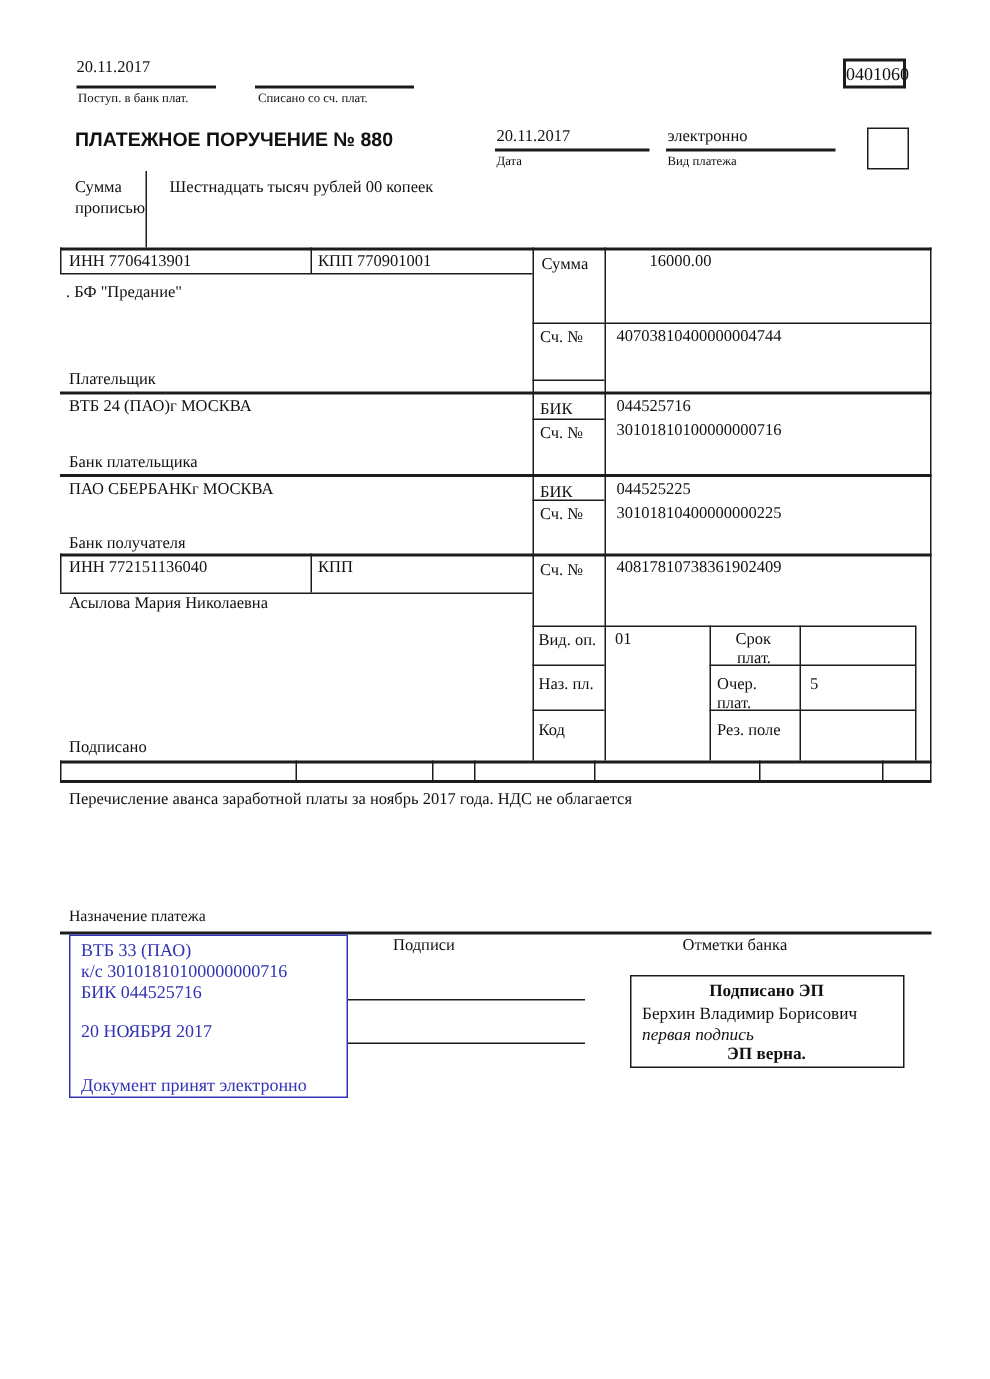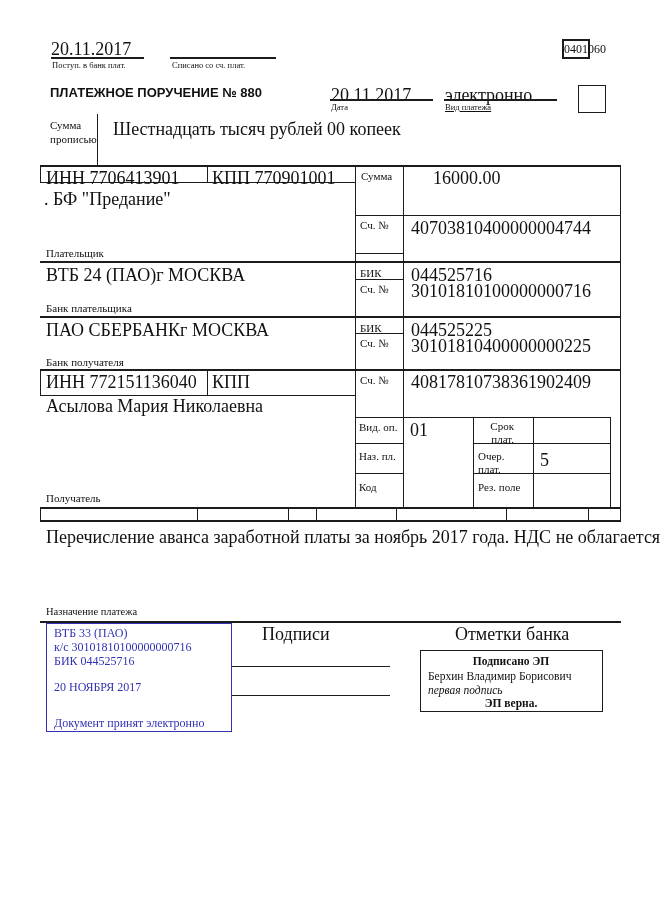--- a/index.html
+++ b/index.html
@@ -6,46 +6,46 @@
   .page{position:relative;width:660px;height:919px;background:#ffffff;
         font-family:"Liberation Serif",serif;color:#111;overflow:hidden;}
   .t{position:absolute;white-space:nowrap;line-height:1.15;}
   .wrap{white-space:normal;}
   .hl{position:absolute;background:#1c1c1c;height:1px;}
   .hl2{position:absolute;background:#1c1c1c;height:2px;}
   .vl{position:absolute;background:#1c1c1c;width:1px;}
   .box{position:absolute;border:2px solid #1c1c1c;box-sizing:border-box;}
   .small{font-size:8.5px;}
   .lbl{font-size:11px;}
-  .val{font-size:18px;}
+  .val{font-size:11px;}
   .title{font-family:"Liberation Sans",sans-serif;font-weight:bold;font-size:13px;}
   .blue{color:var(--stamp);}
 </style>
 </head>
 <body>
 
 <div class="page">
 
   <div class="t val" style="left:51px;top:39px;">20.11.2017</div>
   <div class="hl" style="left:51px;top:57px;width:93px;height:1.5px;"></div>
   <div class="t small" style="left:52px;top:61px;">Поступ. в банк плат.</div>
   <div class="hl" style="left:170px;top:57px;width:106px;height:1.5px;"></div>
   <div class="t small" style="left:172px;top:61px;">Списано со сч. плат.</div>
 
-  <div class="box" style="left:562px;top:39px;width:28px;height:20px;">
+  <div class="box" style="left:562px;top:39px;width:42px;height:20px;">
     <div style="font-size:12px;text-align:center;line-height:16px;">0401060</div>
   </div>
 
   <div class="t title" style="left:50px;top:86px;">ПЛАТЕЖНОЕ ПОРУЧЕНИЕ № 880</div>
   <div class="t val" style="left:331px;top:85px;">20.11.2017</div>
   <div class="hl" style="left:330px;top:99px;width:103px;height:1.5px;"></div>
   <div class="t small" style="left:331px;top:103px;">Дата</div>
   <div class="t val" style="left:445px;top:85px;">электронно</div>
   <div class="hl" style="left:444px;top:99px;width:113px;height:1.5px;"></div>
-  <div class="t small" style="left:445px;top:103px;text-decoration:underline;">Вид платежа</div>
+  <div class="t small" style="left:445px;top:103px;">Вид платежа</div>
   <div class="box" style="left:578px;top:85px;width:28px;height:28px;border-width:1.5px;"></div>
 
   <div class="t lbl" style="left:50px;top:119px;">Сумма</div>
   <div class="t lbl" style="left:50px;top:133px;">прописью</div>
   <div class="vl" style="left:97px;top:114px;height:51px;"></div>
   <div class="t val" style="left:113px;top:119px;">Шестнадцать тысяч рублей 00 копеек</div>
 
   <div class="hl2" style="left:40px;top:165px;width:581px;"></div>
   <div class="vl" style="left:40px;top:165px;height:17px;"></div>
   <div class="vl" style="left:207px;top:165px;height:17px;"></div>
@@ -103,21 +103,21 @@
   <div class="hl" style="left:473px;top:473px;width:137px;"></div>
   <div class="t lbl" style="left:359px;top:421px;">Вид. оп.</div>
   <div class="t val" style="left:410px;top:420px;">01</div>
   <div class="t lbl wrap" style="left:466px;top:420px;width:48px;text-align:right;">Срок плат.</div>
   <div class="t lbl" style="left:359px;top:450px;">Наз. пл.</div>
   <div class="t lbl wrap" style="left:478px;top:450px;width:48px;">Очер. плат.</div>
   <div class="t val" style="left:540px;top:450px;">5</div>
   <div class="t lbl" style="left:359px;top:481px;">Код</div>
   <div class="t lbl" style="left:478px;top:481px;">Рез. поле</div>
 
-  <div class="t lbl" style="left:46px;top:492px;">Получатель</div>
+  <div class="t lbl" style="left:46px;top:492px;">Подписано</div>
   <div class="hl2" style="left:40px;top:507px;width:581px;"></div>
 
   <div class="vl" style="left:40px;top:507px;height:13px;"></div>
   <div class="vl" style="left:197px;top:507px;height:13px;"></div>
   <div class="vl" style="left:288px;top:507px;height:13px;"></div>
   <div class="vl" style="left:316px;top:507px;height:13px;"></div>
   <div class="vl" style="left:396px;top:507px;height:13px;"></div>
   <div class="vl" style="left:506px;top:507px;height:13px;"></div>
   <div class="vl" style="left:588px;top:507px;height:13px;"></div>
   <div class="hl2" style="left:40px;top:520px;width:581px;"></div>

